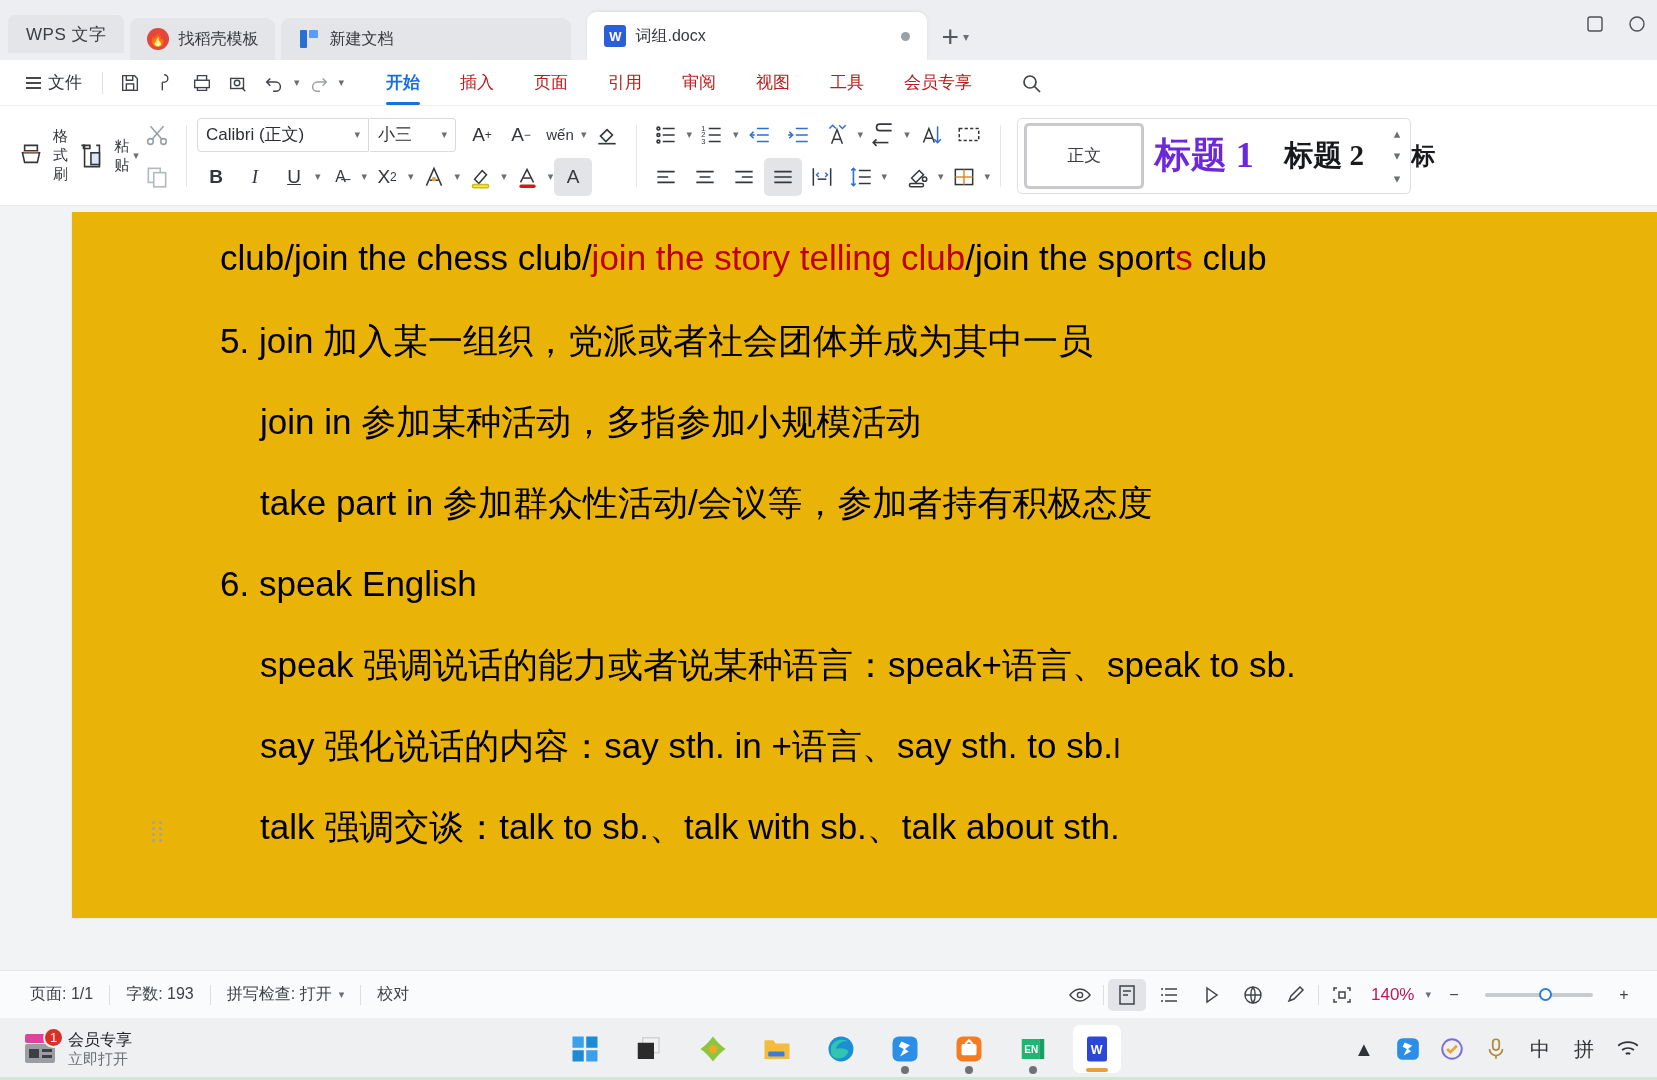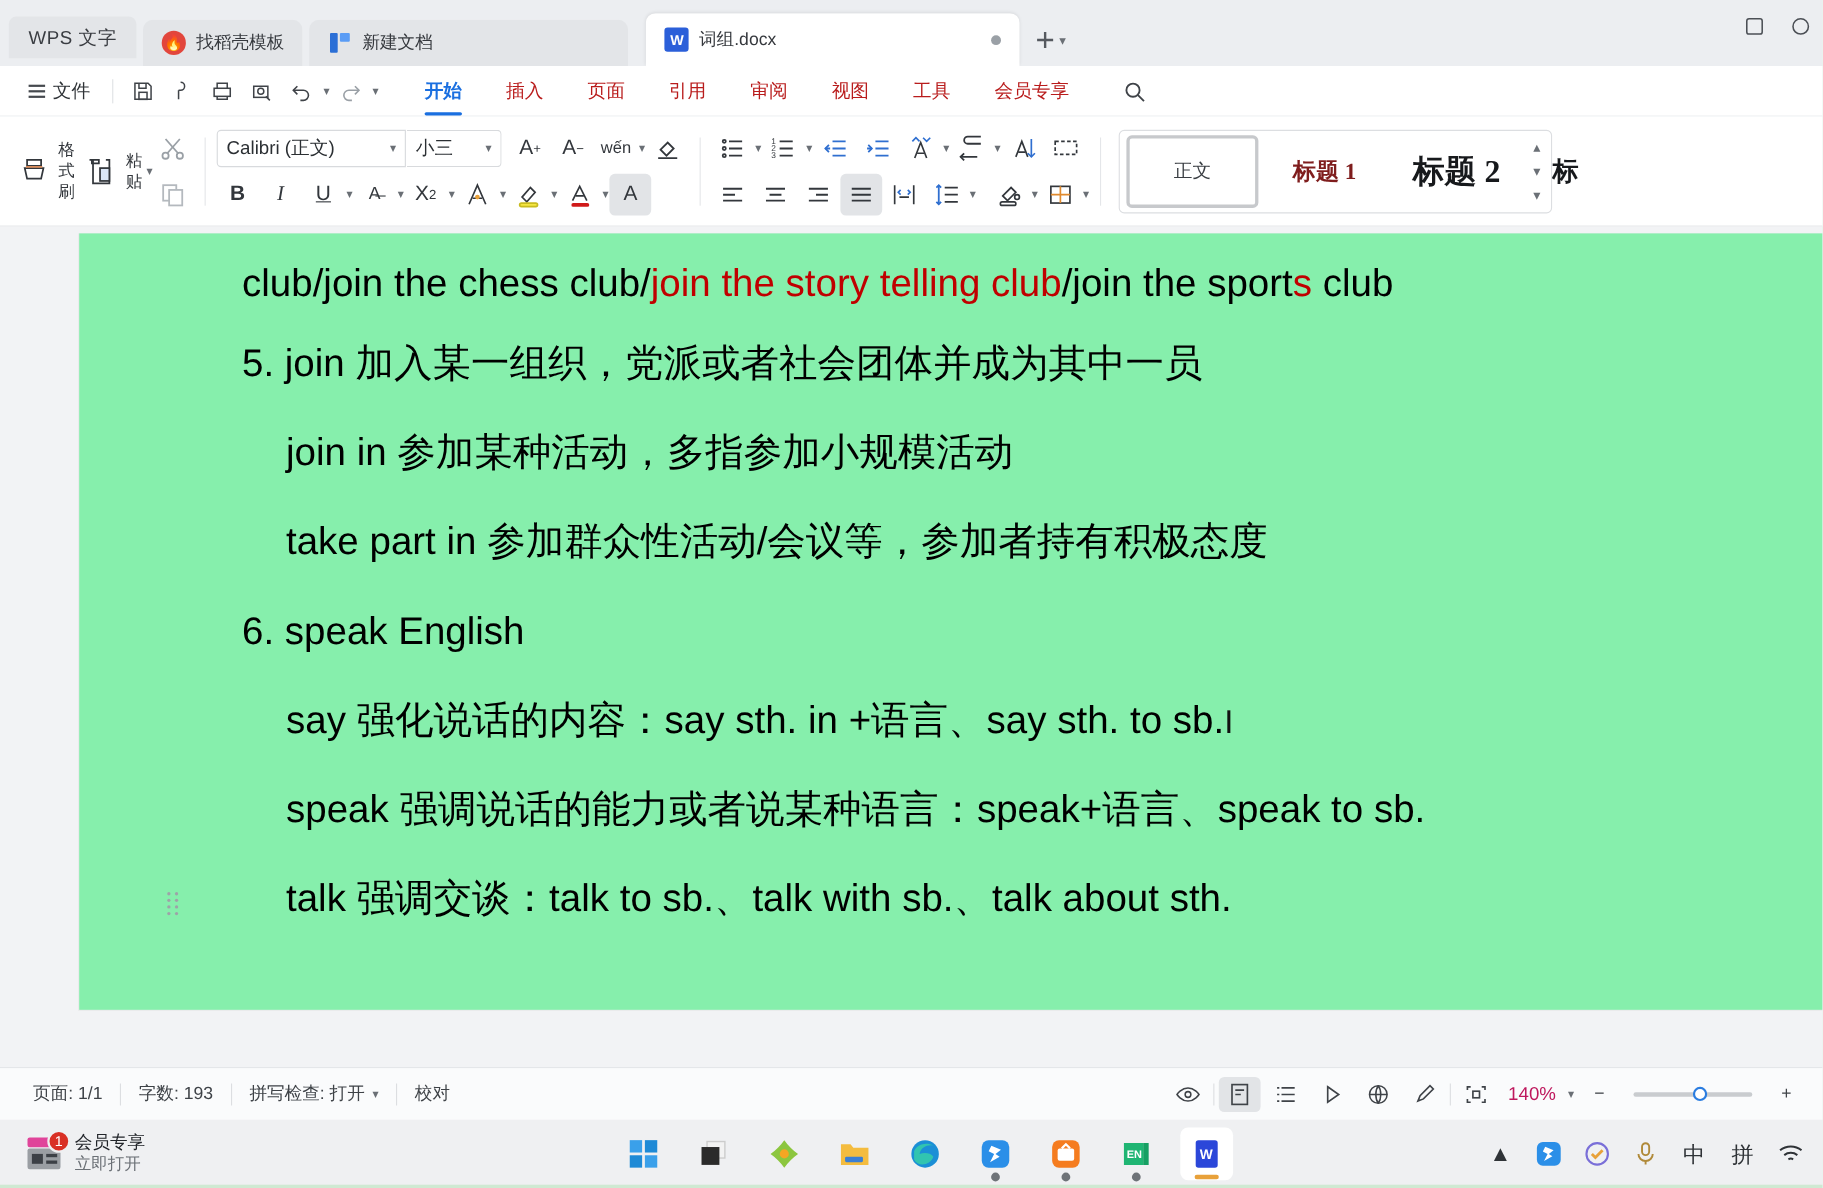--- a/index.html
+++ b/index.html
@@ -86,28 +86,28 @@
   .sizebox { width:86px; height:34px; border:1px solid #d8dadd; border-left:none; border-radius:0 4px 4px 0;
              display:flex; align-items:center; padding:0 8px; font-size:17px; color:#2b2f33; background:#fff; }
   .bxname { flex:1; white-space:nowrap; overflow:hidden; }
 
   .stylegal { display:flex; align-items:center; height:76px; border:1px solid #dcdee1; border-radius:5px;
               background:#fff; padding:4px 0 4px 6px; margin-left:6px; }
   .stylecell { height:66px; min-width:120px; display:flex; align-items:center; justify-content:center;
                font-family:"Liberation Serif","DejaVu Serif",serif; }
   .stylecell.sel { border:3px solid #c7c9cc; border-radius:5px; background:#fff; }
   .st-normal { font-size:17px; color:#3b3f44; }
-  .st-h1 { font-size:21px; font-weight:bold; color:#7f1d1d; }
+  .st-h1 { font-size:36px; font-weight:bold; color:#6d28d9; }
   .st-h2 { font-size:29px; font-weight:bold; color:#17191c; }
   .galnav { display:flex; flex-direction:column; justify-content:space-between; height:64px;
             width:26px; align-items:center; color:#6b7076; font-size:13px; padding:2px 0; }
 
   
   .docarea { position:absolute; left:0; top:212px; right:0; bottom:110px; background:#f2f3f5; overflow:hidden; }
-  .page { position:absolute; left:72px; top:0; right:0; bottom:52px; background:#86efac;
+  .page { position:absolute; left:72px; top:0; right:0; bottom:52px; background:#eab308;
           box-shadow:0 0 0 1px #e9eaec; }
   .doctext { padding:14px 46px 0 148px; }
   .ln { font-family:"Liberation Sans","DejaVu Sans",sans-serif; color:#000;
         font-size:35px; line-height:1.0; white-space:nowrap; }
   .red { color:#c00000; }
   .gripper { position:absolute; left:148px; display:grid; grid-template-columns:repeat(2,4px);
              gap:3px; }
   .gripper i { width:3px; height:3px; border-radius:50%; background:#9ea3a8; }
   .ibeam { display:inline-block; color:#111; font-size:30px; }
 
@@ -525,42 +525,42 @@
   </div>
 
   <div class="docarea">
     <div class="page">
       <div class="doctext">
 
         <div class="ln" style="margin-top:14px">
           <span>club/join the chess club/</span><span class="red">join the story telling club</span><span>/join the sport</span><span class="red">s</span><span> club</span>
         </div>
 
-        <div class="ln" style="margin-top:38px;margin-left:0">
+        <div class="ln" style="margin-top:48px;margin-left:0">
           <span>5. join 加入某一组织，党派或者社会团体并成为其中一员</span>
         </div>
 
         <div class="ln" style="margin-top:46px;margin-left:40px">
           <span>join in  参加某种活动，多指参加小规模活动</span>
         </div>
 
         <div class="ln" style="margin-top:46px;margin-left:40px">
           <span>take part in 参加群众性活动/会议等，参加者持有积极态度</span>
         </div>
 
         <div class="ln" style="margin-top:46px;margin-left:0">
           <span>6. speak English</span>
         </div>
 
         <div class="ln" style="margin-top:46px;margin-left:40px">
+          <span>speak 强调说话的能力或者说某种语言：speak+语言、speak to sb.</span>
+        </div>
+
+        <div class="ln" style="margin-top:46px;margin-left:40px">
           <span>say 强化说话的内容：say sth. in +语言、say sth. to sb.</span><span class="ibeam">I</span>
-        </div>
-
-        <div class="ln" style="margin-top:46px;margin-left:40px">
-          <span>speak 强调说话的能力或者说某种语言：speak+语言、speak to sb.</span>
         </div>
 
         <div class="ln" style="margin-top:46px;margin-left:40px;position:relative">
           <span class="gripper" style="left:-108px;top:12px">
               <i></i>
               <i></i>
               <i></i>
               <i></i>
               <i></i>
               <i></i>

